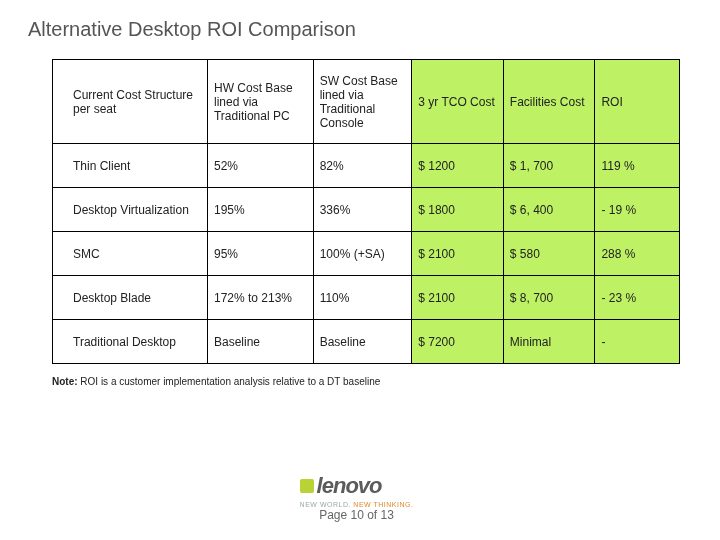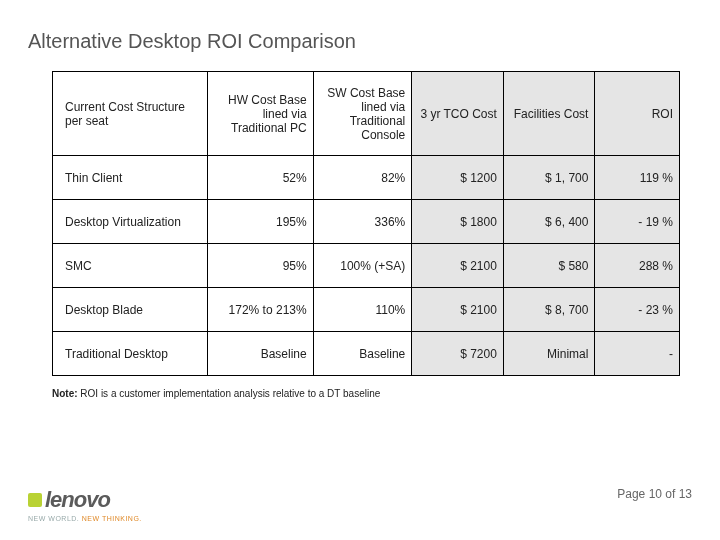--- a/index.html
+++ b/index.html
@@ -7,58 +7,58 @@
   body {
     width:720px; height:540px;
     font-family: Arial, Helvetica, sans-serif;
     color:#4a4a4a;
     position:relative;
     background:#fff;
   }
   .title {
     font-size:20px;
     color:#555;
-    padding:30px 0 0 28px;
+    padding:18px 0 0 28px;
     font-weight:400;
   }
   .table-wrap { padding: 18px 40px 0 52px; }
   table {
     border-collapse: collapse;
     width:100%;
     table-layout: fixed;
     font-size:12px;
     color:#222;
   }
   th, td {
     border:1px solid #000;
     padding:8px 6px;
-    text-align:right;
+    text-align:left;
     vertical-align:middle;
   }
   th { font-weight:400; background:#fff; }
-  th.hl, td.hl { background:#e5e5e5; }
-  td.left, th.left { text-align:left; padding-left:12px; }
+  th.hl, td.hl { background:#bef264; }
+  td.left, th.left { text-align:left; padding-left:20px; }
   col.c0 { width:22%; }
   col.c1 { width:15%; }
   col.c2 { width:14%; }
   col.c3 { width:13%; }
   col.c4 { width:13%; }
   col.c5 { width:12%; }
   tbody td { height:44px; }
   thead th { height:84px; }
   .note {
     font-size:10px;
     padding:12px 0 0 52px;
     color:#222;
   }
   .note b { font-weight:700; }
   .footer {
     position:absolute;
-    bottom:18px; left:28px; right:28px;
-    display:flex; justify-content:space-between; align-items:flex-start;
+    bottom:18px; left:28px; right:35px;
+    display:flex; justify-content:space-between; align-items:center;flex-direction:column;
   }
   .logo { display:flex; flex-direction:column; gap:2px; }
   .logo-main {
     font-family: Arial, sans-serif;
     font-weight:700;
     font-style:italic;
     font-size:22px;
     letter-spacing:-1px;
     color:#5b5b5b;
   }

